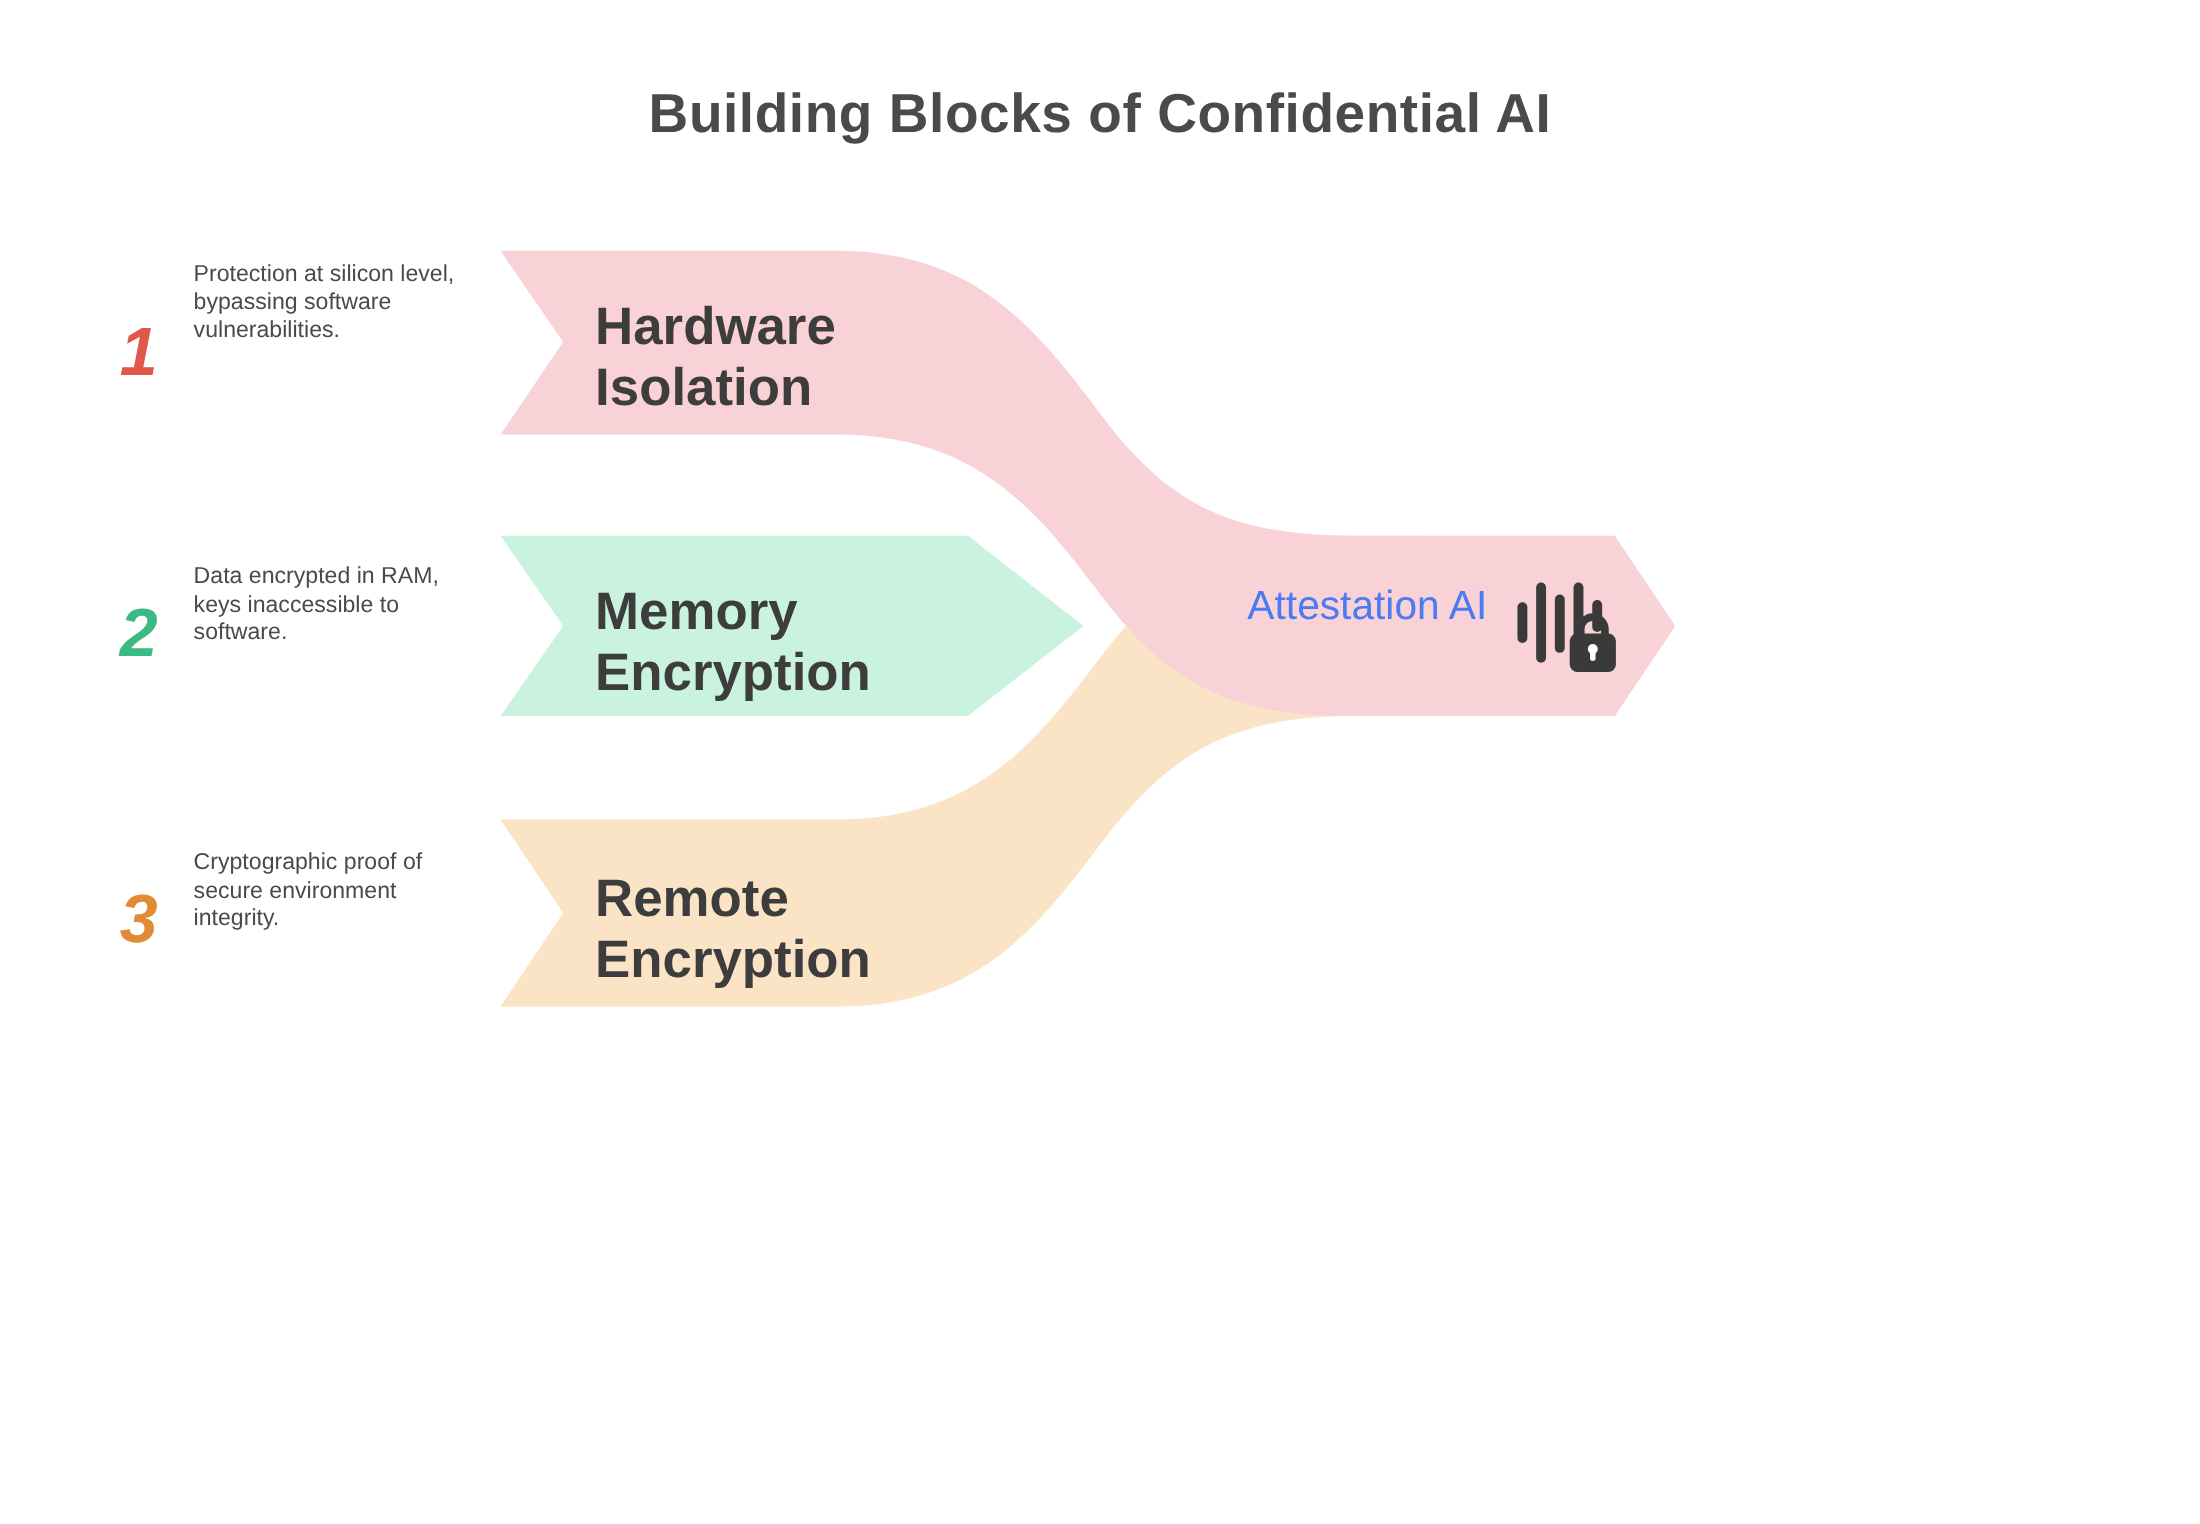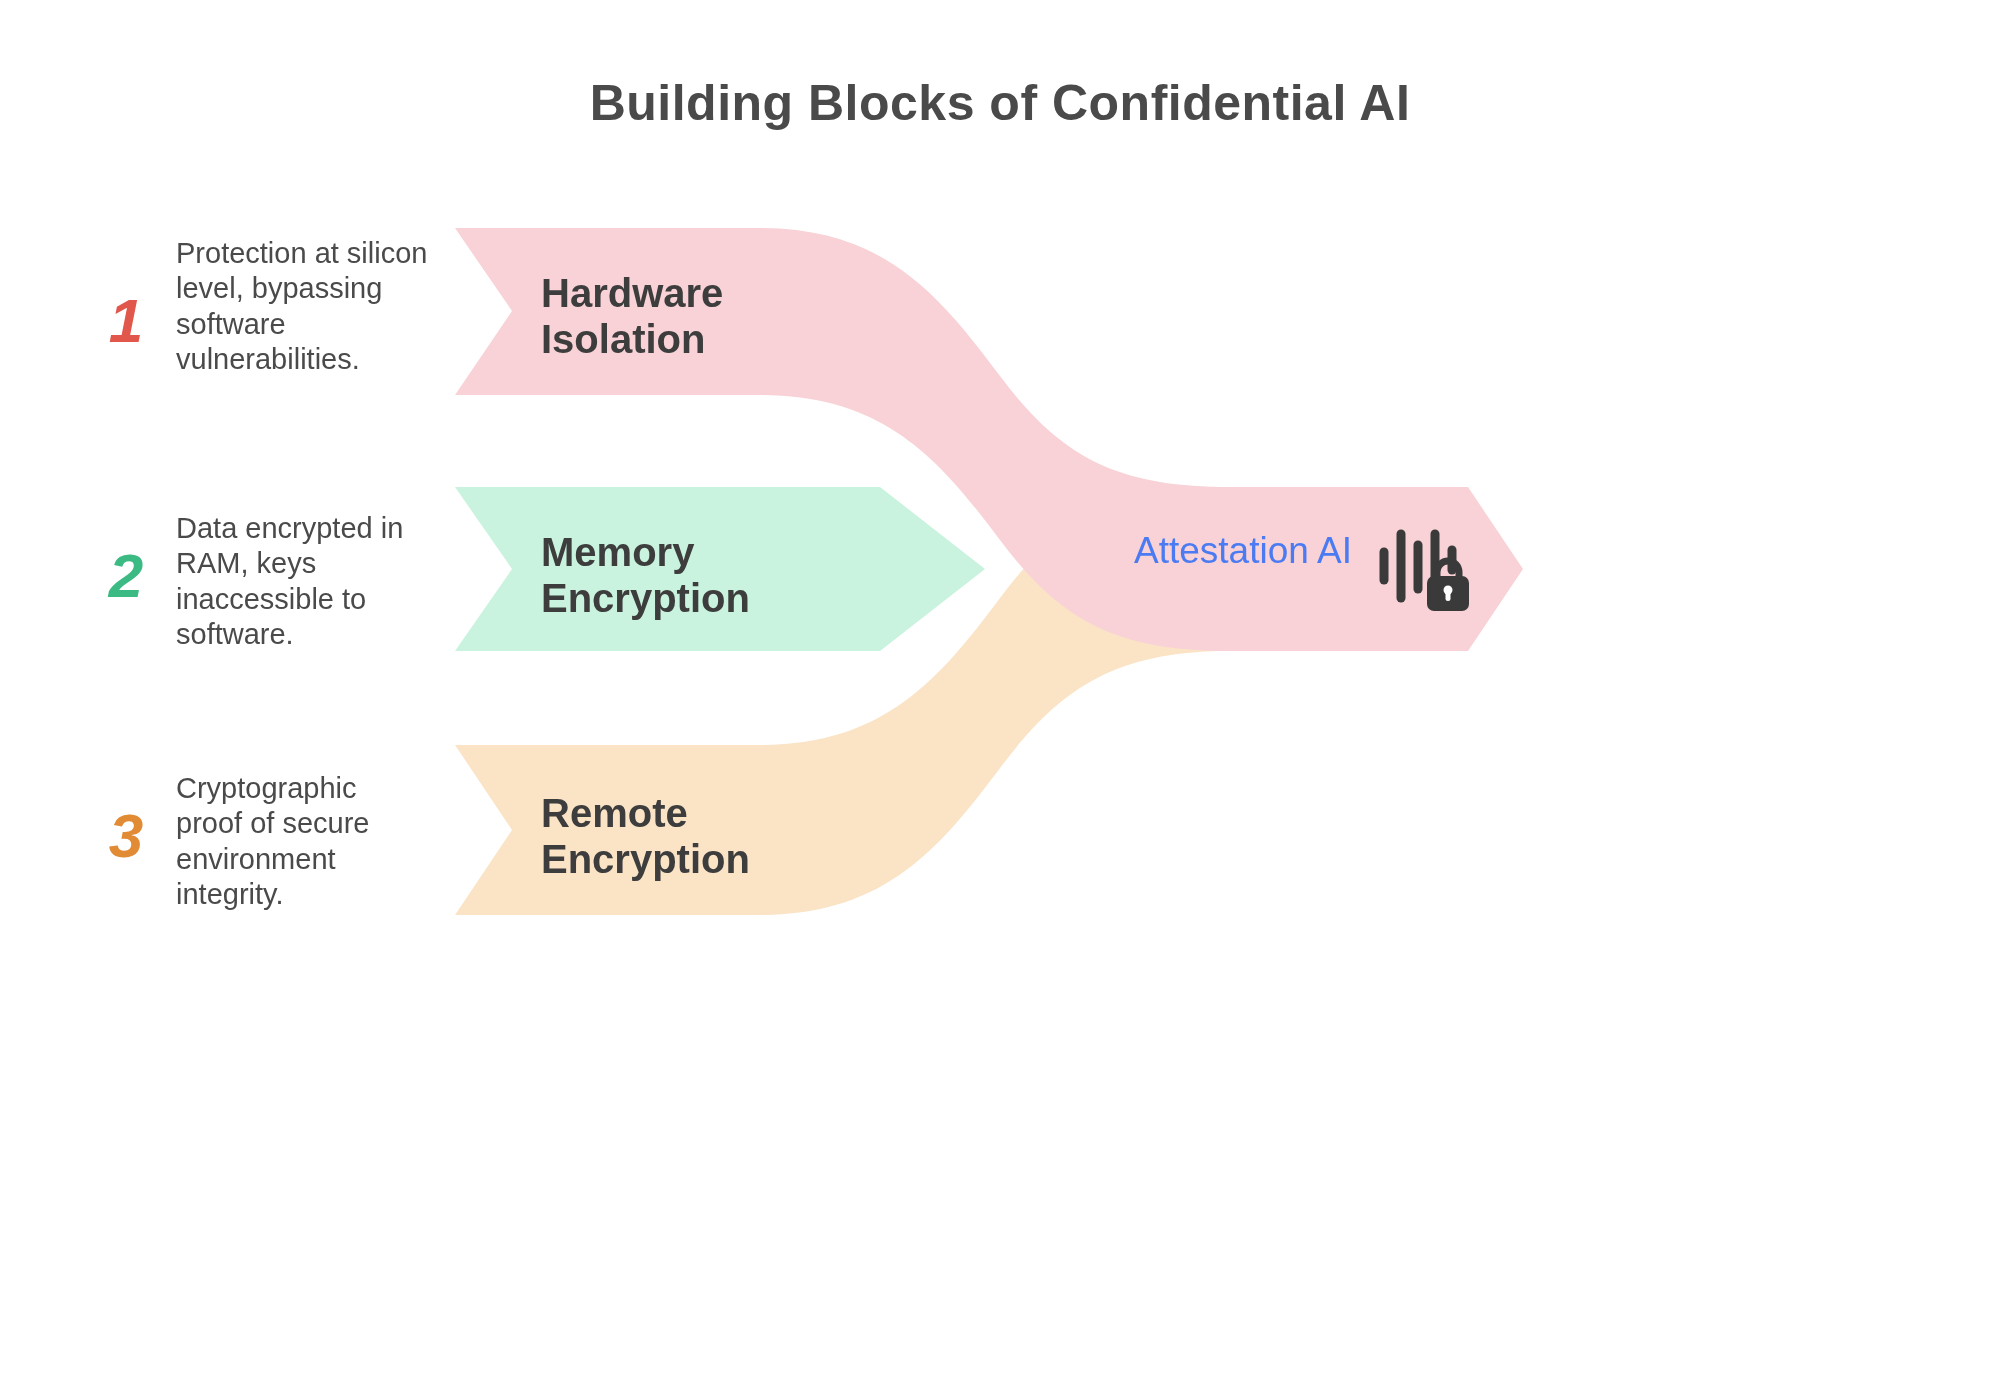--- a/index.html
+++ b/index.html
@@ -19,28 +19,28 @@
   }
   .num{
     position:absolute;width:84px;text-align:center;
     font-size:62px;font-weight:700;font-style:italic;line-height:1;
   }
   .n1{left:84px;top:290px}
   .n2{left:84px;top:545px}
   .n3{left:84px;top:805px}
   .desc{
     position:absolute;left:176px;width:254px;
-    font-size:29px;line-height:1.22;color:#4a4a4a;font-weight:500;
+    font-size:21px;line-height:1.22;color:#4a4a4a;font-weight:500;
   }
   .d1{top:236px}
   .d2{top:511px}
   .d3{top:771px}
   .band-label{
     position:absolute;left:541px;width:290px;
-    font-size:40px;font-weight:700;color:#3d3d3d;line-height:1.15;
+    font-size:48px;font-weight:700;color:#3d3d3d;line-height:1.15;
   }
   .bl1{top:270px}
   .bl2{top:529px}
   .bl3{top:790px}
   .result-label{
     position:absolute;left:1118px;top:528px;width:234px;
     text-align:right;font-size:37px;line-height:1.26;font-weight:500;
   }
 </style>
 </head>

